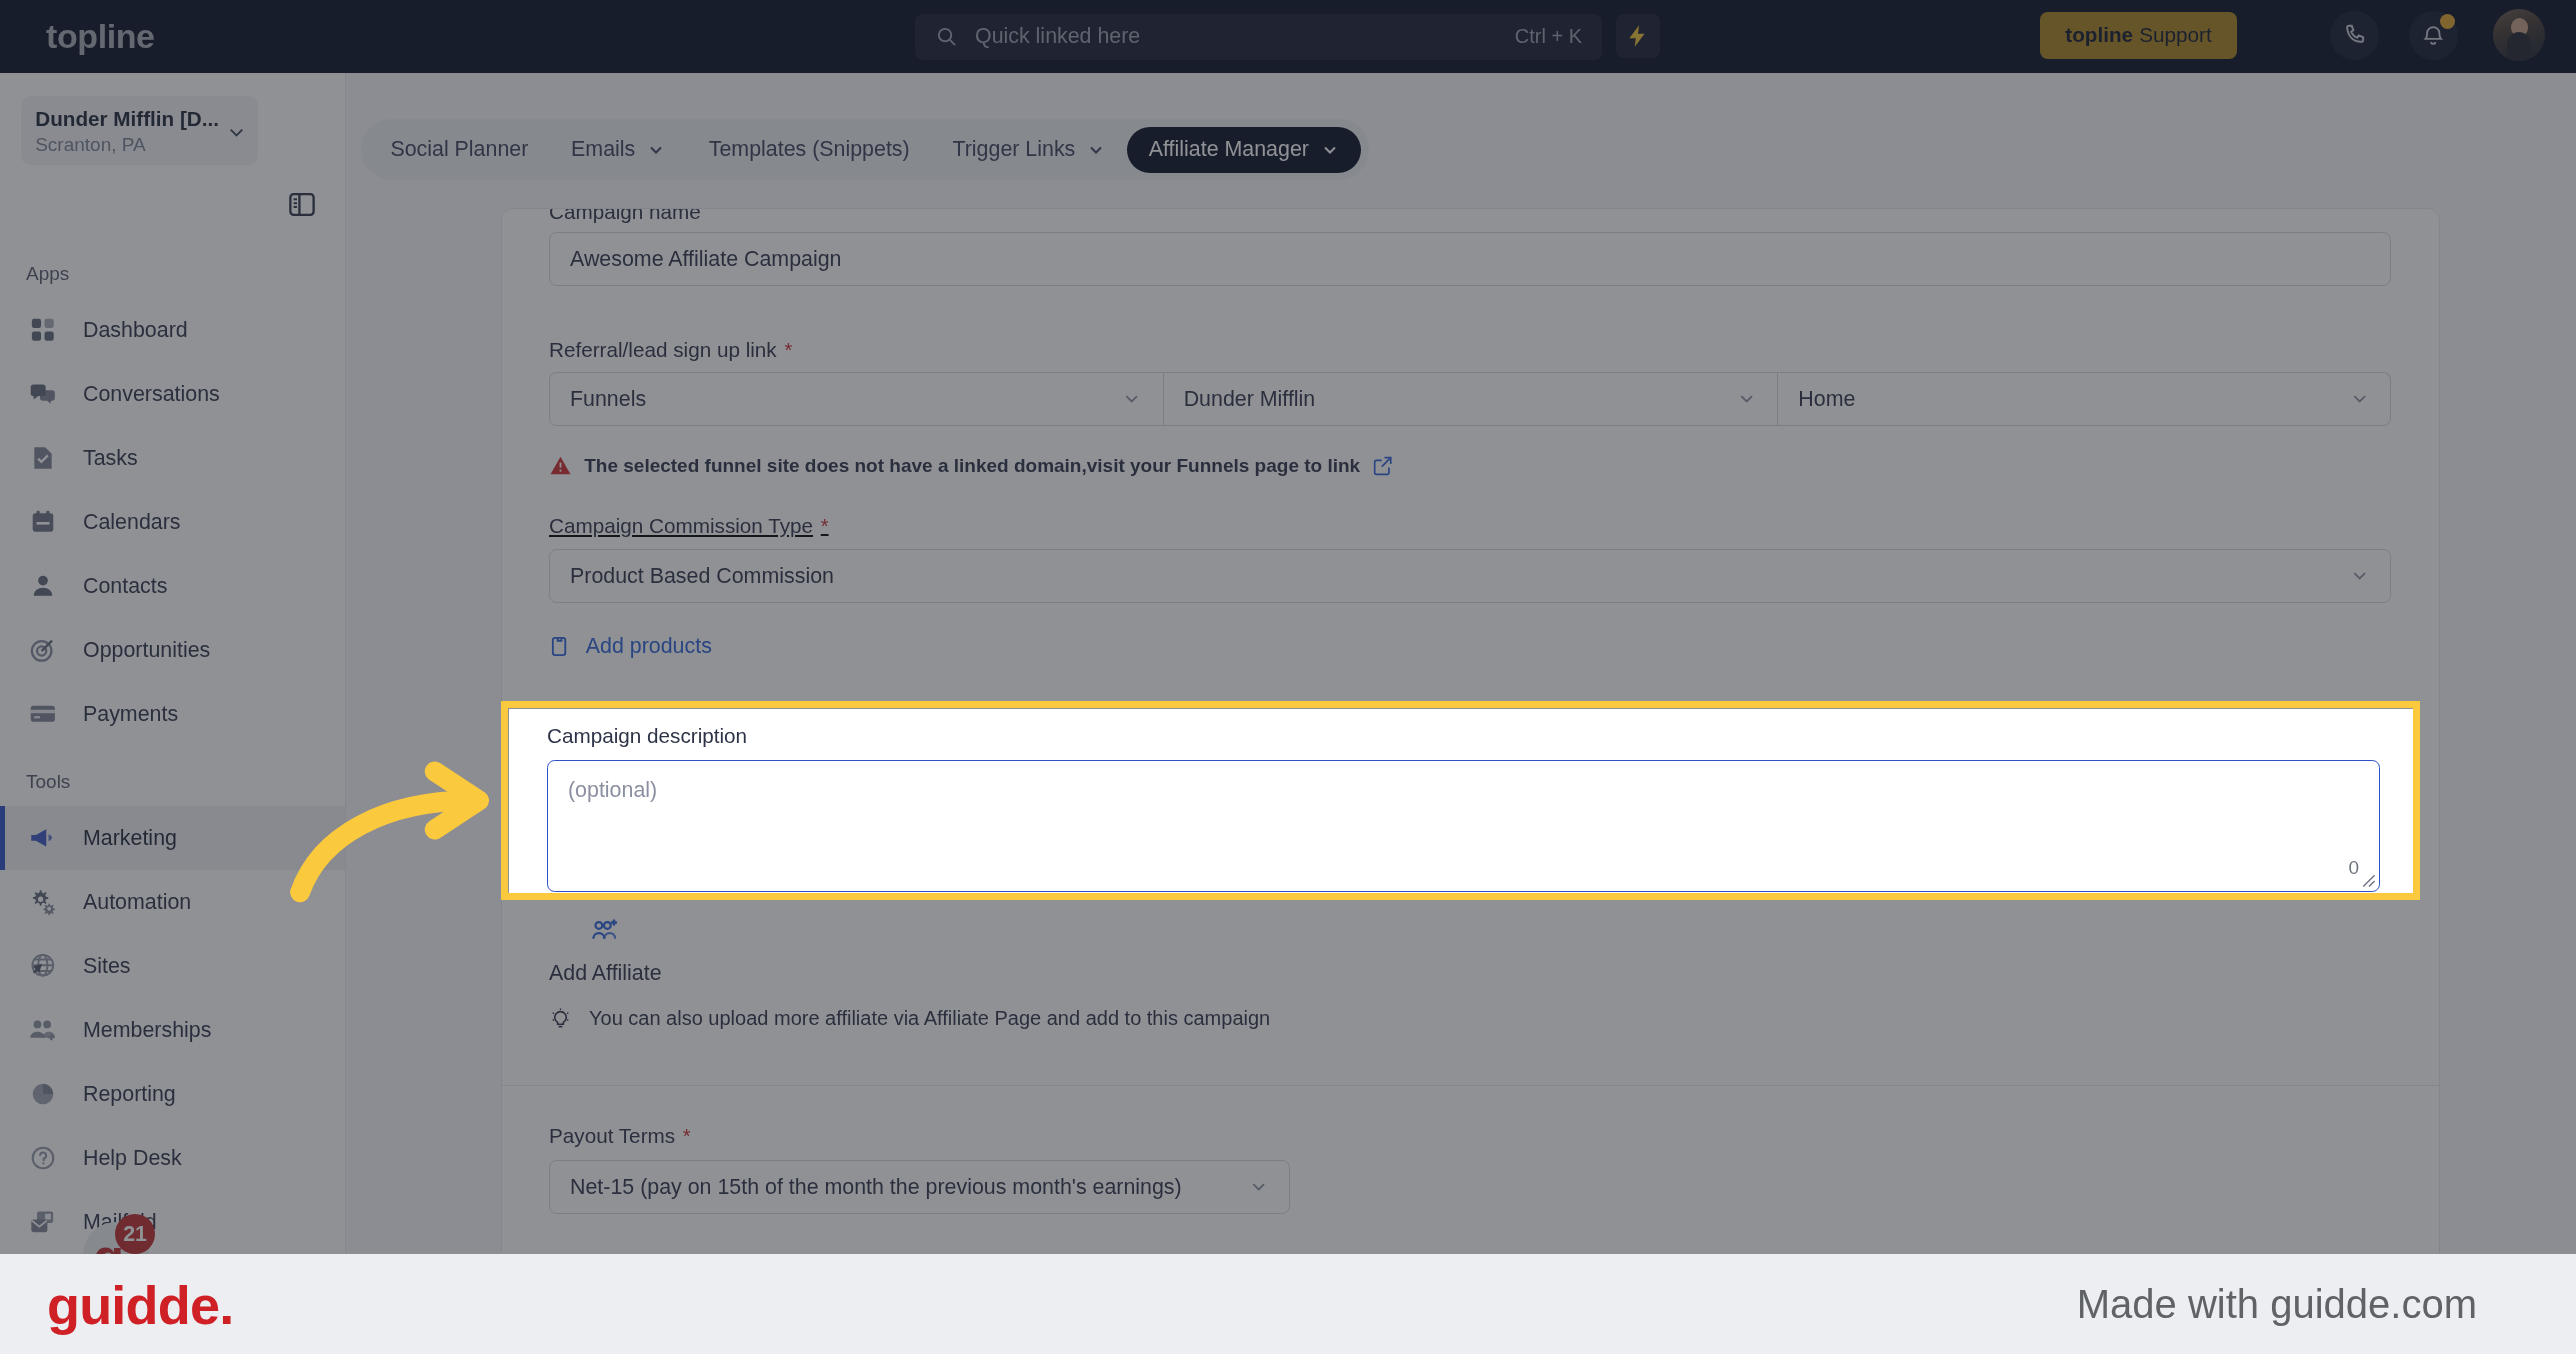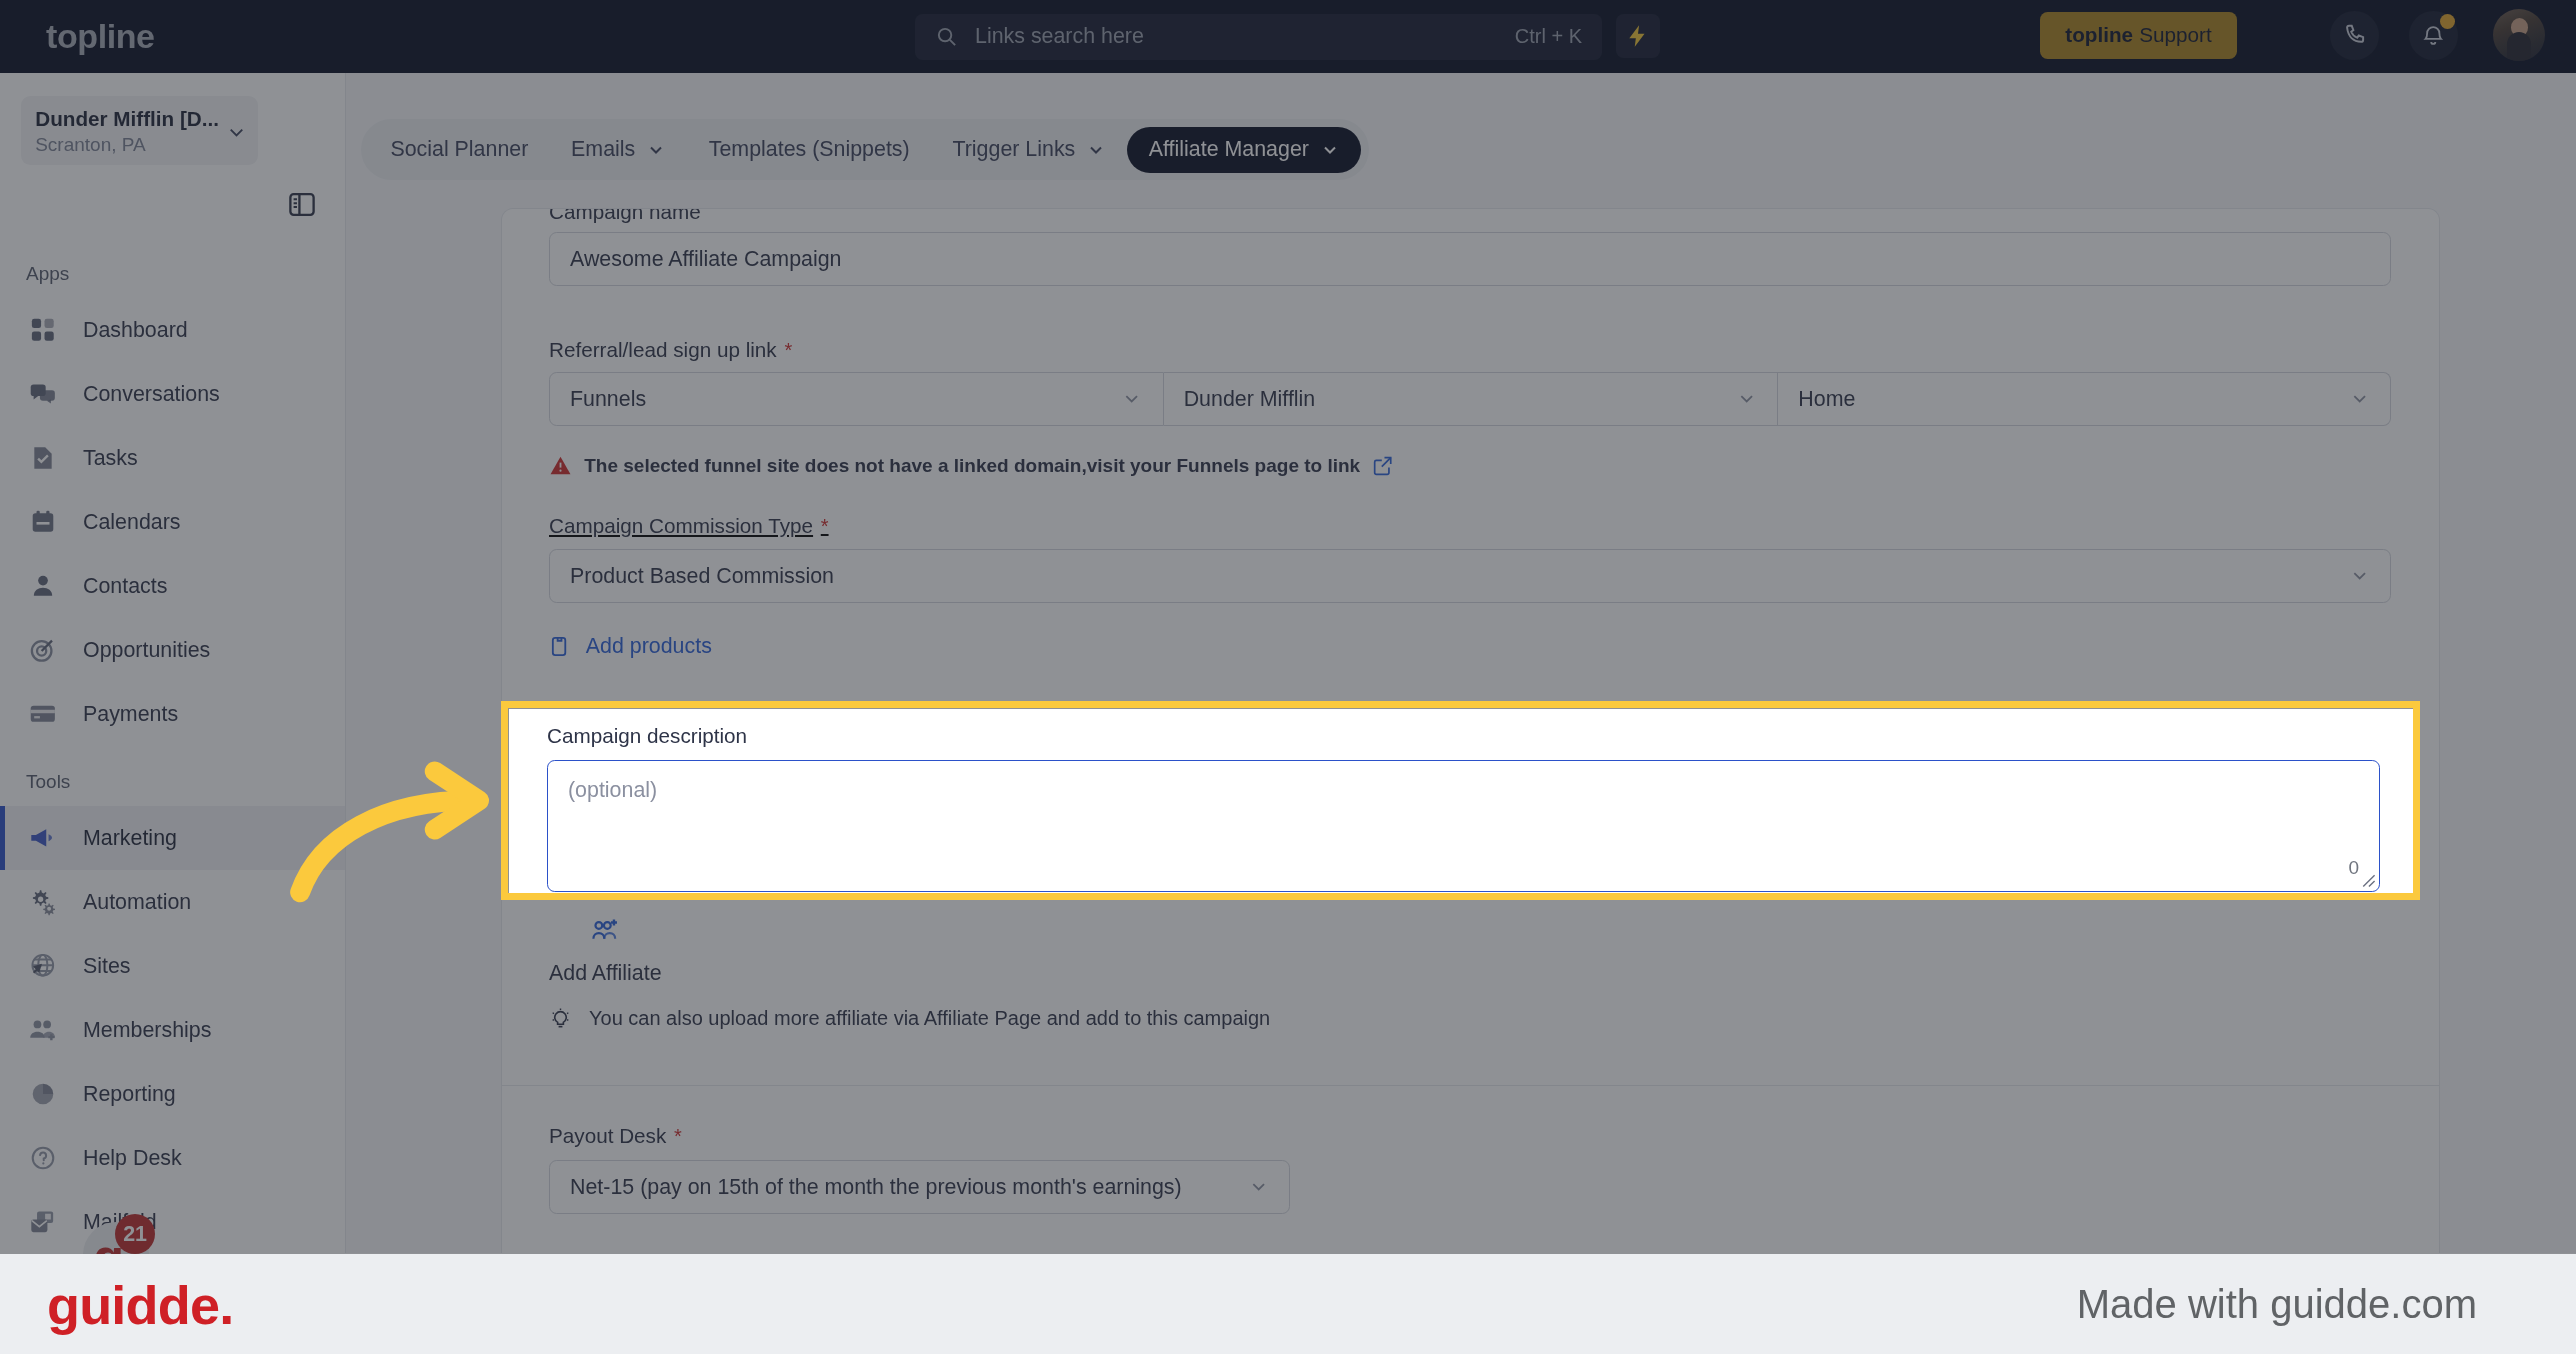--- a/index.html
+++ b/index.html
@@ -229,21 +229,21 @@
   <div class="app">
 
     <div class="topbar">
       <div class="brand">topline</div>
 
       <div class="search-wrap">
         <svg class="search-icon" viewBox="0 0 24 24" fill="none" stroke="#9aa0ae" stroke-width="2">
           <circle cx="10.5" cy="10.5" r="6.5"></circle>
             <path d="M15.5 15.5 L21 21"></path>
         </svg>
-        <span class="search-ph">Links search here</span>
+        <span class="search-ph">Quick linked here</span>
         <span class="search-kbd">Ctrl + K</span>
       </div>
 
       <div class="bolt-btn">
         <svg width="26" height="26" viewBox="0 0 24 24">
           <path d="M13 2 L4 14 h6 l-1 8 9-12 h-6 z" fill="#f0c435"></path>
         </svg>
       </div>
 
       <div class="support-btn">
@@ -578,21 +578,21 @@
             <path d="M9 16 a6 6 0 1 1 6 0 v2 h-6 z"></path>
             <path d="M10 20.5 h4"></path>
             <path d="M12 1.5 v1.6 M3.8 6 l1.4 .8 M20.2 6 l-1.4 .8 M3.8 14 l1.4-.8 M20.2 14 l-1.4-.8" stroke-width="1.5"></path>
           </svg>
           <span style="font-size:20px;color:#2e3448;">You can also upload more affiliate via Affiliate Page and add to this campaign</span>
         </div>
 
         <div class="divider" style="position:absolute;left:0;top:876px;width:100%;"></div>
 
         <div style="position:absolute;left:47px;top:915px;display:flex;align-items:center;">
-          <span class="fld-label">Payout Desk</span>
+          <span class="fld-label">Payout Terms</span>
           <span class="req">*</span>
         </div>
         <div class="inp" style="position:absolute;left:47px;top:951px;width:741px;">
           <span>Net-15 (pay on 15th of the month the previous month's earnings)</span>
           <svg class="caret-r" width="21.4" height="21.4" viewBox="0 0 24 24" fill="none" stroke="#8b90a0" stroke-width="2">
               <path d="M6 9 l6 6 6-6"></path>
             </svg>
         </div>
 
       </div>

